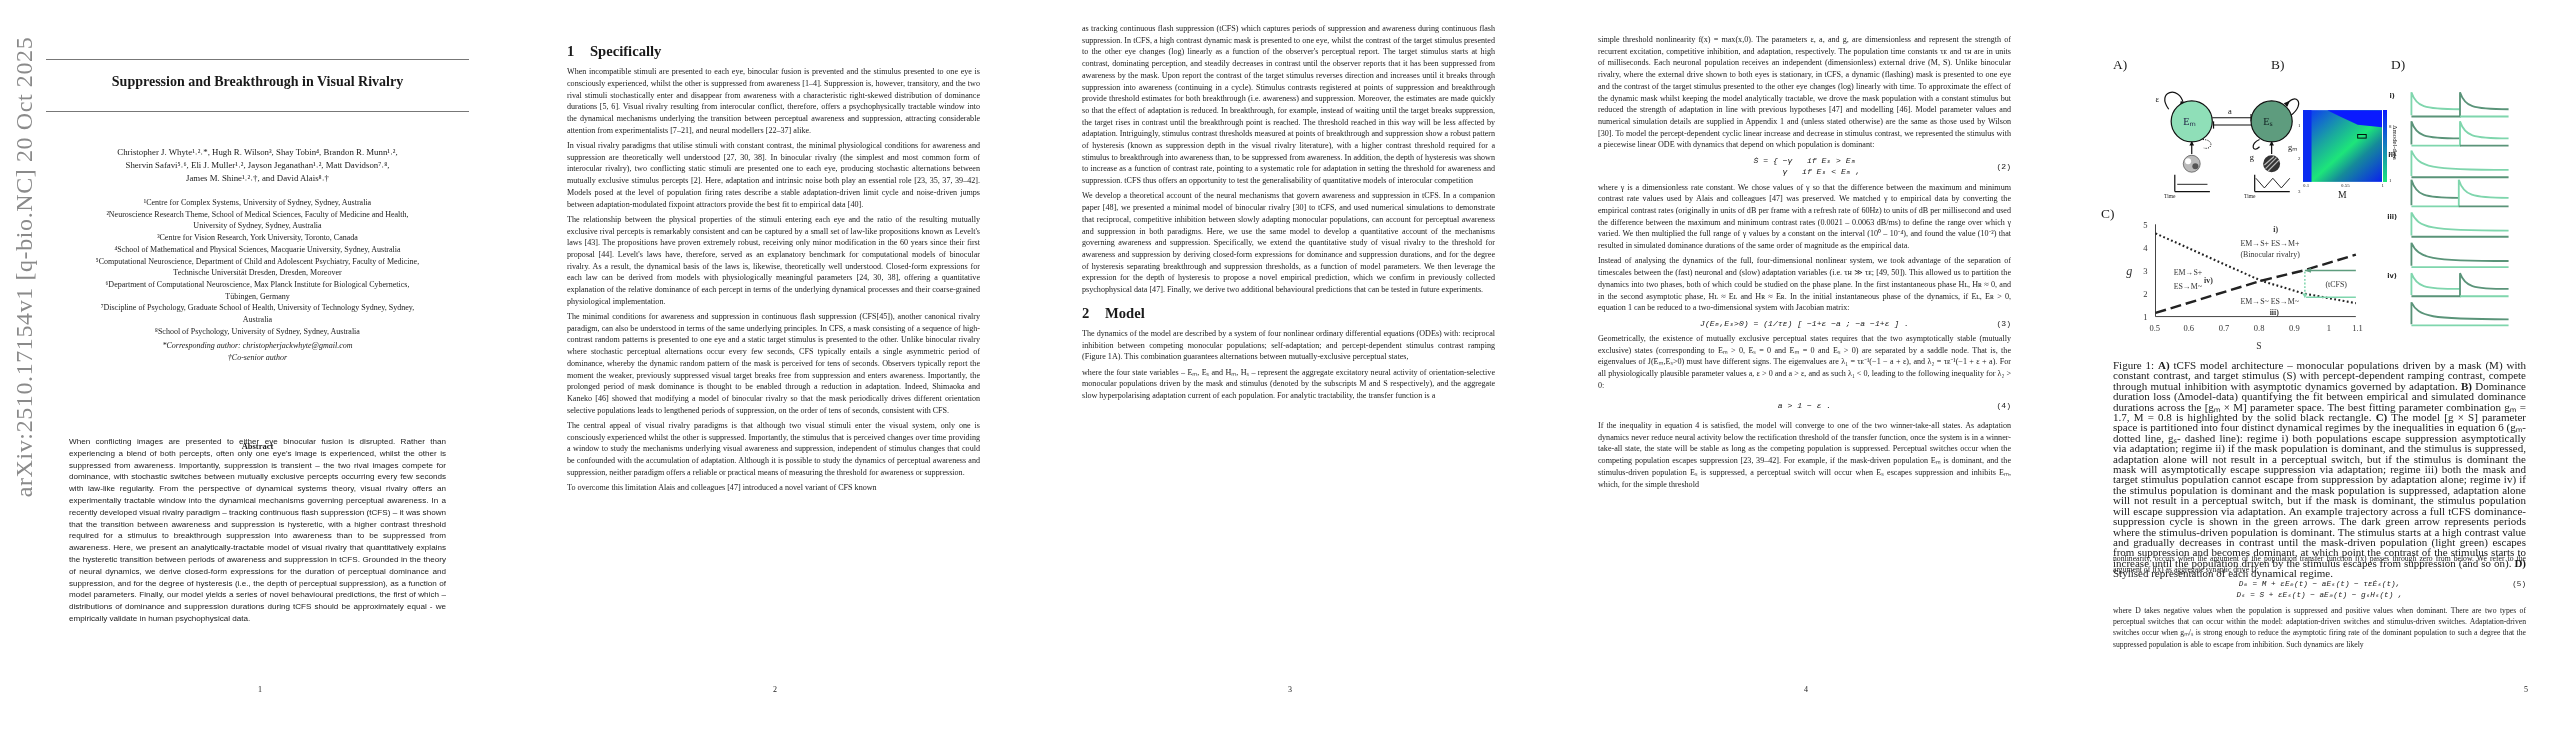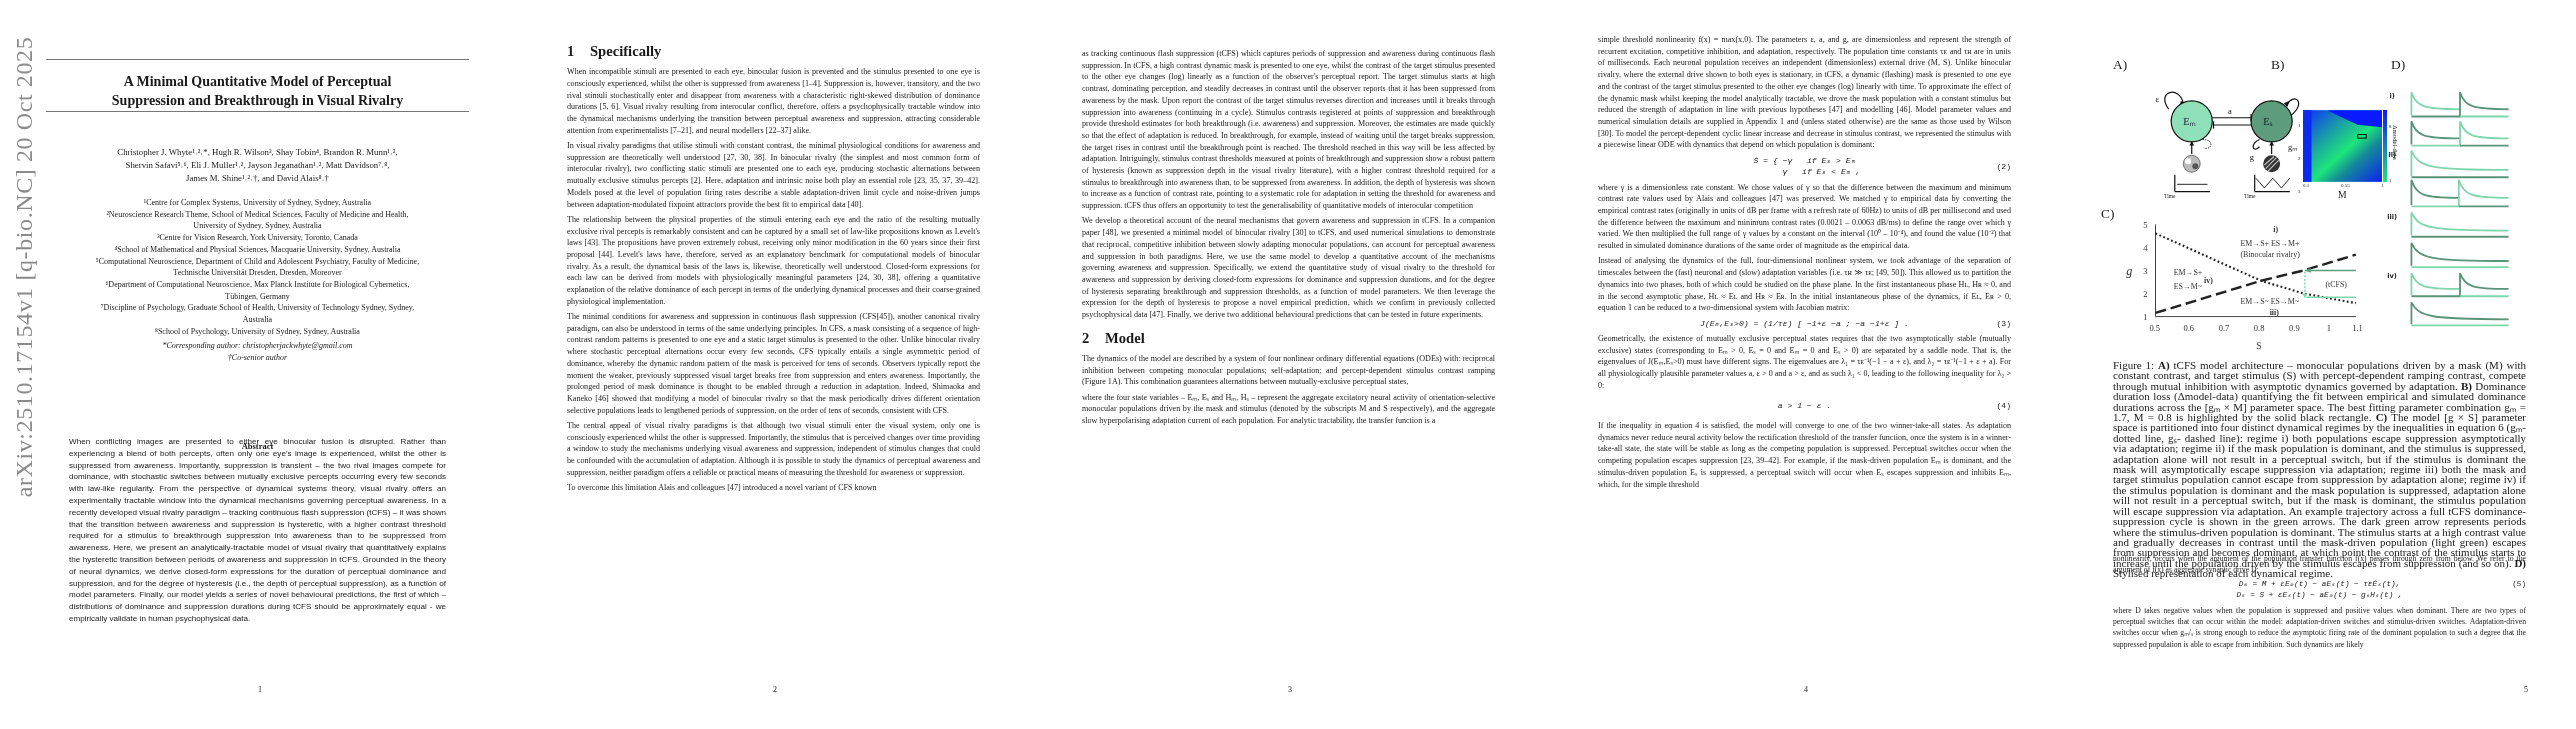--- a/index.html
+++ b/index.html
@@ -32,21 +32,20 @@
 </style>
 </head>
 <body>
 
 <div class="page p1">
   <div class="stamp">
       <span>arXiv:2510.17154v1  [q-bio.NC]  20 Oct 2025</span>
     </div>
   <div class="rule" style="top:59px"></div>
   <div class="title">
-    <div>A Minimal Quantitative Model of Perceptual</div>
     <div>Suppression and Breakthrough in Visual Rivalry</div>
   </div>
   <div class="rule" style="top:111px"></div>
   <div class="authors">
     <div>Christopher J. Whyte¹˒²˒*, Hugh R. Wilson³, Shay Tobin⁴, Brandon R. Munn¹˒²,</div>
     <div>Shervin Safavi⁵˒⁶, Eli J. Muller¹˒², Jayson Jeganathan¹˒², Matt Davidson⁷˒⁸,</div>
     <div>James M. Shine¹˒²˒†, and David Alais⁸˒†</div>
   </div>
   <div class="affils">
     <div>¹Centre for Complex Systems, University of Sydney, Sydney, Australia</div>
@@ -76,21 +75,21 @@
     <p>In visual rivalry paradigms that utilise stimuli with constant contrast, the minimal physiological conditions for awareness and suppression are theoretically well understood [27, 30, 38]. In binocular rivalry (the simplest and most common form of interocular rivalry), two conflicting static stimuli are presented one to each eye, producing stochastic alternations between mutually exclusive stimulus percepts [2]. Here, adaptation and intrinsic noise both play an essential role [23, 35, 37, 39–42]. Models posed at the level of population firing rates describe a stable adaptation-driven limit cycle and noise-driven jumps between adaptation-modulated fixpoint attractors provide the best fit to empirical data [40].</p>
     <p>The relationship between the physical properties of the stimuli entering each eye and the ratio of the resulting mutually exclusive rival percepts is remarkably consistent and can be captured by a small set of law-like propositions known as Levelt's laws [43]. The propositions have proven extremely robust, receiving only minor modification in the 60 years since their first proposal [44]. Levelt's laws have, therefore, served as an explanatory benchmark for computational models of binocular rivalry. As a result, the dynamical basis of the laws is, likewise, theoretically well understood. Closed-form expressions for each law can be derived from models with physiologically meaningful parameters [24, 30, 38], offering a quantitative explanation of the relative dominance of each percept in terms of the underlying dynamical processes and their coarse-grained physiological implementation.</p>
     <p>The minimal conditions for awareness and suppression in continuous flash suppression (CFS[45]), another canonical rivalry paradigm, can also be understood in terms of the same underlying principles. In CFS, a mask consisting of a sequence of high-contrast random patterns is presented to one eye and a static target stimulus is presented to the other. Unlike binocular rivalry where stochastic perceptual alternations occur every few seconds, CFS typically entails a single asymmetric period of dominance, whereby the dynamic random pattern of the mask is perceived for tens of seconds. Observers typically report the moment the weaker, previously suppressed visual target breaks free from suppression and enters awareness. Importantly, the prolonged period of mask dominance is thought to be enabled through a reduction in adaptation. Indeed, Shimaoka and Kaneko [46] showed that modifying a model of binocular rivalry so that the mask periodically drives different orientation selective populations leads to lengthened periods of suppression, on the order of tens of seconds, consistent with CFS.</p>
     <p>The central appeal of visual rivalry paradigms is that although two visual stimuli enter the visual system, only one is consciously experienced whilst the other is suppressed. Importantly, the stimulus that is perceived changes over time providing a window to study the mechanisms underlying visual awareness and suppression, independent of stimulus changes that could be confounded with the accumulation of adaptation. Although it is possible to study the dynamics of perceptual awareness and suppression, neither paradigm offers a reliable or practical means of measuring the threshold for awareness or suppression.</p>
     <p>To overcome this limitation Alais and colleagues [47] introduced a novel variant of CFS known</p>
   </div>
   <div class="pagenum" style="left:258px">2</div>
 </div>
 
 <div class="page p3">
-  <div class="body" style="top:48px">
+  <div class="body" style="top:23px">
     <p>as tracking continuous flash suppression (tCFS) which captures periods of suppression and awareness during continuous flash suppression. In tCFS, a high contrast dynamic mask is presented to one eye, whilst the contrast of the target stimulus presented to the other eye changes (log) linearly as a function of the observer's perceptual report. The target stimulus starts at high contrast, dominating perception, and steadily decreases in contrast until the observer reports that it has been suppressed from awareness by the mask. Upon report the contrast of the target stimulus reverses direction and increases until it breaks through suppression into awareness (continuing in a cycle). Stimulus contrasts registered at points of suppression and breakthrough provide threshold estimates for both breakthrough (i.e. awareness) and suppression. Moreover, the estimates are made quickly so that the effect of adaptation is reduced. In breakthrough, for example, instead of waiting until the target breaks suppression, the target rises in contrast until the breakthrough point is reached. The threshold reached in this way will be less affected by adaptation. Intriguingly, stimulus contrast thresholds measured at points of breakthrough and suppression show a robust pattern of hysteresis (known as suppression depth in the visual rivalry literature), with a higher contrast threshold required for a stimulus to breakthrough into awareness than, to be suppressed from awareness. In addition, the depth of hysteresis was shown to increase as a function of contrast rate, pointing to a systematic role for adaptation in setting the threshold for awareness and suppression. tCFS thus offers an opportunity to test the generalisability of quantitative models of interocular competition</p>
     <p>We develop a theoretical account of the neural mechanisms that govern awareness and suppression in tCFS. In a companion paper [48], we presented a minimal model of binocular rivalry [30] to tCFS, and used numerical simulations to demonstrate that reciprocal, competitive inhibition between slowly adapting monocular populations, can account for perceptual awareness and suppression in both paradigms. Here, we use the same model to develop a quantitative account of the mechanisms governing awareness and suppression. Specifically, we extend the quantitative study of visual rivalry to the threshold for awareness and suppression by deriving closed-form expressions for dominance and suppression durations, and for the degree of hysteresis separating breakthrough and suppression thresholds, as a function of model parameters. We then leverage the expression for the depth of hysteresis to propose a novel empirical prediction, which we confirm in previously collected psychophysical data [47]. Finally, we derive two additional behavioural predictions that can be tested in future experiments.</p>
     <div class="h1" style="margin-top:12px"><span class="num">2</span><span>Model</span></div>
     <p>The dynamics of the model are described by a system of four nonlinear ordinary differential equations (ODEs) with: reciprocal inhibition between competing monocular populations; self-adaptation; and percept-dependent stimulus contrast ramping (Figure 1A). This combination guarantees alternations between mutually-exclusive perceptual states,</p>
     <p>where the four state variables – Eₘ, Eₛ and Hₘ, Hₛ – represent the aggregate excitatory neural activity of orientation-selective monocular populations driven by the mask and stimulus (denoted by the subscripts M and S respectively), and the aggregate slow hyperpolarising adaptation current of each population. For analytic tractability, the transfer function is a</p>
   </div>
   <div class="pagenum" style="left:258px">3</div>
 </div>
 
 <div class="page p4">

